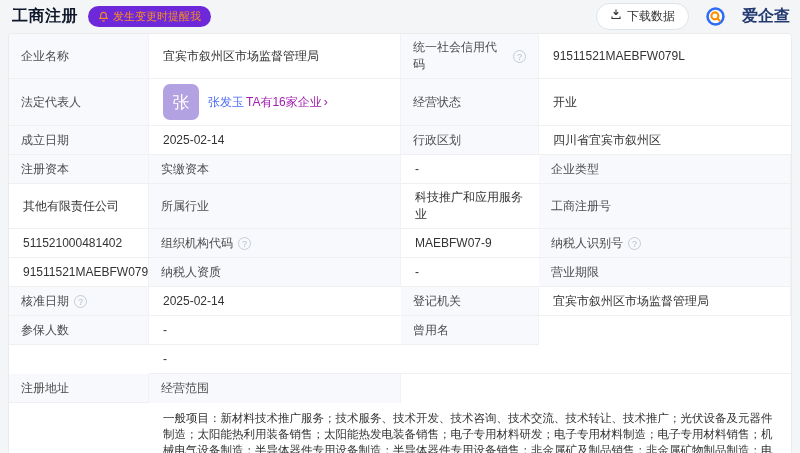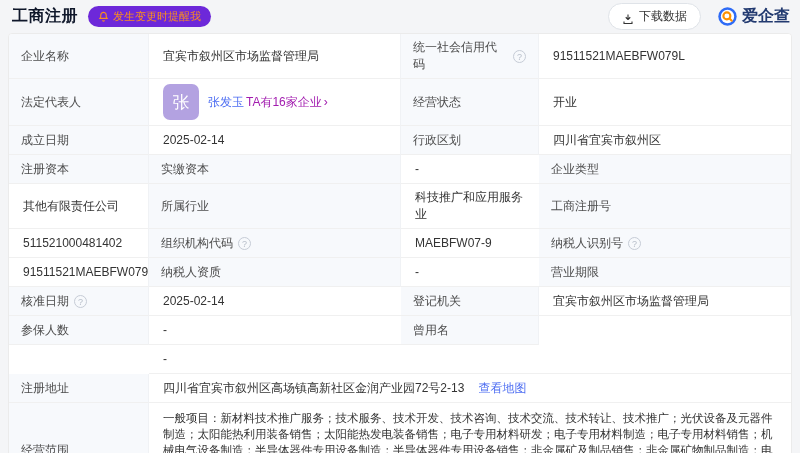--- a/index.html
+++ b/index.html
@@ -5,24 +5,24 @@
   * { margin:0; padding:0; box-sizing:border-box; }
   html,body { width:800px; height:453px; overflow:hidden; background:#f4f5f7;
     font-family:"Liberation Sans","DejaVu Sans",sans-serif; }
 
   
   .topbar { display:flex; align-items:center; height:33px; padding:0 10px 0 12px; gap:10px; }
   .topbar .title { font-size:16px; font-weight:bold; color:#0f172a; letter-spacing:.5px; }
   .notify { display:inline-flex; align-items:center; gap:4px; background:#6d28d9;
     color:#f98e1f; font-size:11px; padding:3px 10px; border-radius:12px; cursor:pointer; }
   .spacer { flex:1; }
-  .download-btn { display:inline-flex; align-items:flex-end; gap:5px; background:#fff;
+  .download-btn { display:inline-flex; align-items:flex-start; gap:5px; background:#fff;
     border:1px solid #dfe3e8; border-radius:14px; padding:4px 13px; font-size:12px;
     color:#333; cursor:pointer; font-family:inherit; }
-  .brand { display:inline-flex; align-items:center; gap:4px; margin-left:6px; cursor:pointer; }
+  .brand { display:inline-flex; align-items:center; gap:16px; margin-left:6px; cursor:pointer; }
   .brand-text { font-size:16px; font-weight:bold; color:#223a70; }
 
   
   .card { margin:0 8px; background:#fff; border:1px solid #ebebeb; border-radius:4px; overflow:hidden; }
   .grid { display:grid; grid-template-columns:140px 252px 138px 1fr; }
   .cell { min-height:29px; display:flex; align-items:center; font-size:12px; color:#333;
     border-bottom:1px solid #f0f0f0; border-right:1px solid #f0f2f5; padding:5px 12px; }
   .lbl { background:#f7f9fc; color:#4d4d4d; }
   .val { background:#fff; padding-left:14px; }
   .last { border-right:none; }
@@ -207,24 +207,20 @@
     <div class="cell lbl">
         <span>曾用名</span>
       </div>
     <div class="cell val wide">
         <span>-</span>
       </div>
 
     <div class="cell lbl">
         <span>注册地址</span>
       </div>
-    <div class="cell val wide">
-      <span>四川省宜宾市叙州区高场镇高新社区金润产业园72号2-13</span>
-      <a class="map-link">查看地图</a>
-    </div>
 
     <div class="cell lbl bb0">
         <span>经营范围</span>
       </div>
     <div class="cell wide scope-val bb0"><span>一般项目：新材料技术推广服务；技术服务、技术开发、技术咨询、技术交流、技术转让、技术推广；光伏设备及元器件制造；太阳能热利用装备销售；太阳能热发电装备销售；电子专用材料研发；电子专用材料制造；电子专用材料销售；机械电气设备制造；半导体器件专用设备制造；半导体器件专用设备销售；非金属矿及制品销售；非金属矿物制品制造；电池制造；太阳能发电技术服务；发电技术服务；光伏设备及元器件销售；电池销售；技术进出口；进出口代理；货物进出口。（除依法须经批准的项目外，凭营业执照依法自主开展经营活动）</span></div>
 
   </div>
 </div>
 
 </body></html>

